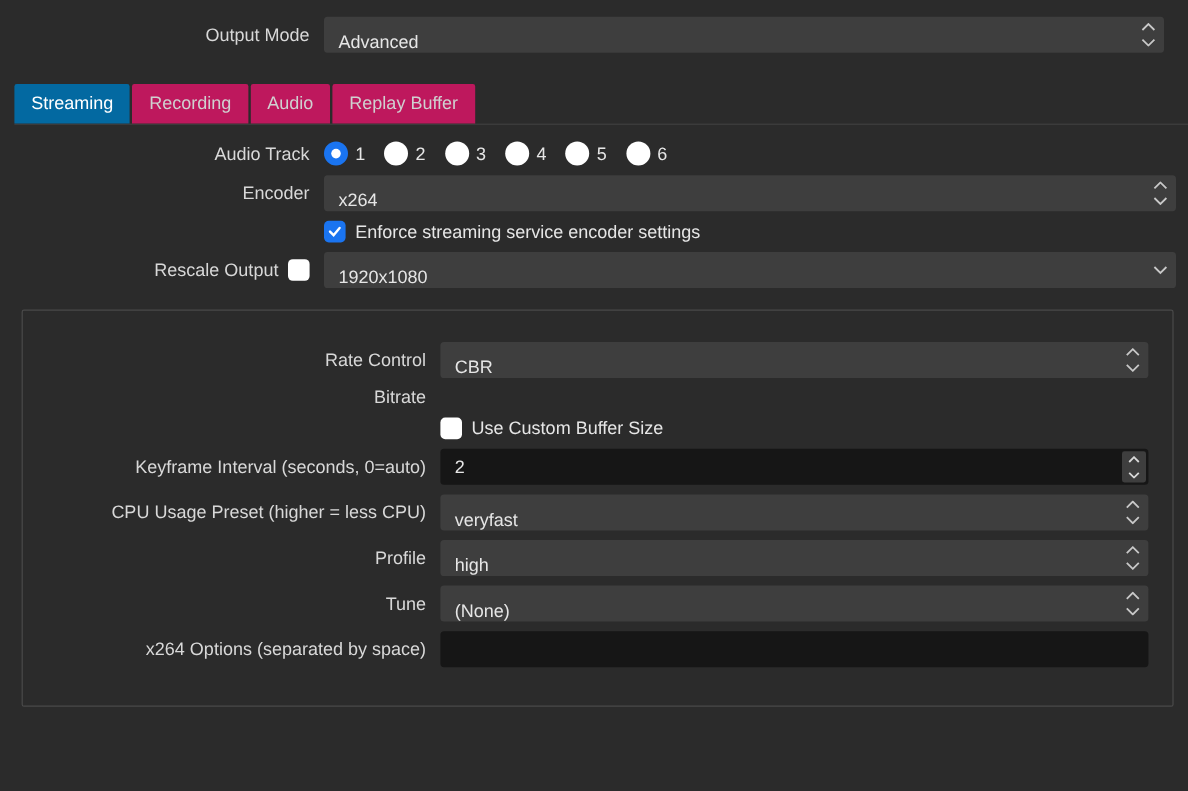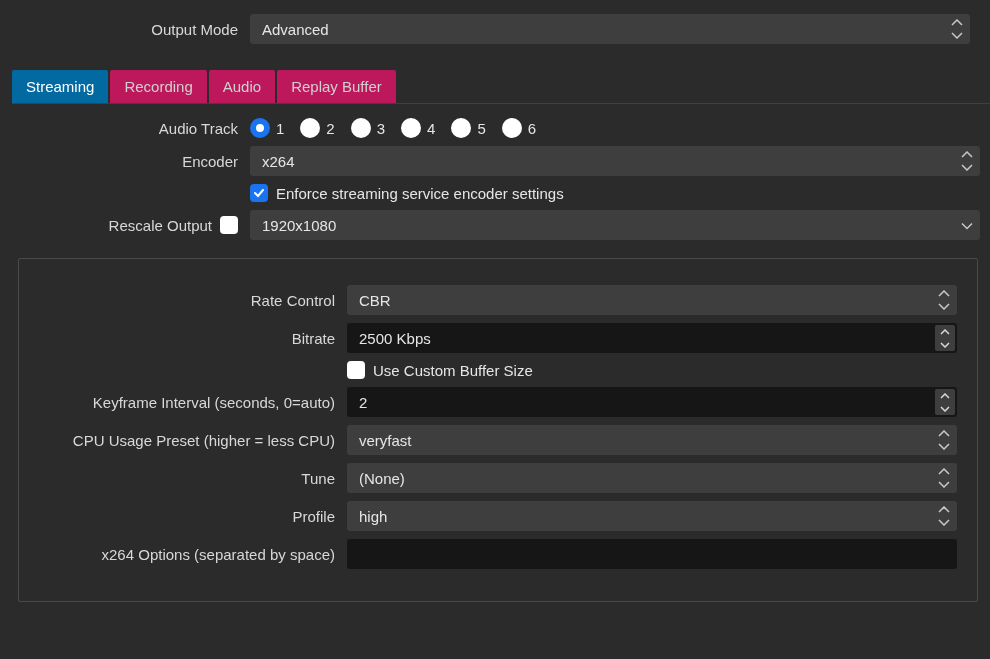--- a/index.html
+++ b/index.html
@@ -16,35 +16,36 @@
   display: flex;
   align-items: center;
   padding: 4px 10px 4px 0;
 }
 .label-cell {
   width: 250px;
   text-align: right;
   padding-right: 12px;
   color: #d8d8d8;
   font-size: 15px;
+  margin-left: 20px;
 }
 .control-cell {
   flex: 1;
   display: flex;
   align-items: center;
   gap: 8px;
 }
 .select {
   flex: 1;
   background: #3e3e3e;
   border: none;
   border-radius: 3px;
   height: 30px;
   display: flex;
-  align-items: center;
+  align-items: flex-end;
   padding: 0 30px 0 12px;
   color: #e6e6e6;
   position: relative;
   font-size: 15px;
 }
 .select.disabled { color: #e5e5e5; }
 .stepper-btns {
   position: absolute;
   right: 4px;
   top: 2px;
@@ -298,37 +299,20 @@
                 <path d="M1 1 L6 6 L11 1" stroke="currentColor" stroke-width="1.5" fill="none"></path>
               </svg>
             </div>
         </div>
       </div>
     </div>
   </div>
 
   <div class="row">
     <div class="label-cell">Bitrate</div>
-    <div class="control-cell">
-      <div class="numinput">
-        <span>2500 Kbps</span>
-        <div class="spin">
-          <div class="half">
-              <svg viewBox="0 0 10 6">
-                <path d="M1 5 L5 1 L9 5" stroke="currentColor" stroke-width="1.5" fill="none"></path>
-              </svg>
-            </div>
-          <div class="half">
-              <svg viewBox="0 0 10 6">
-                <path d="M1 1 L5 5 L9 1" stroke="currentColor" stroke-width="1.5" fill="none"></path>
-              </svg>
-            </div>
-        </div>
-      </div>
-    </div>
   </div>
 
   <div class="row">
     <div class="label-cell"></div>
     <div class="control-cell">
       <div class="cb-wrap">
         <span class="checkbox"></span>
         <span>Use Custom Buffer Size</span>
       </div>
     </div>
@@ -370,20 +354,41 @@
               <svg viewBox="0 0 12 7">
                 <path d="M1 1 L6 6 L11 1" stroke="currentColor" stroke-width="1.5" fill="none"></path>
               </svg>
             </div>
         </div>
       </div>
     </div>
   </div>
 
   <div class="row">
+    <div class="label-cell">Profile</div>
+    <div class="control-cell">
+      <div class="select">
+        <span>high</span>
+        <div class="stepper-btns">
+          <div class="row-svg">
+              <svg viewBox="0 0 12 7">
+                <path d="M1 6 L6 1 L11 6" stroke="currentColor" stroke-width="1.5" fill="none"></path>
+              </svg>
+            </div>
+          <div class="row-svg">
+              <svg viewBox="0 0 12 7">
+                <path d="M1 1 L6 6 L11 1" stroke="currentColor" stroke-width="1.5" fill="none"></path>
+              </svg>
+            </div>
+        </div>
+      </div>
+    </div>
+  </div>
+
+  <div class="row">
     <div class="label-cell">Tune</div>
     <div class="control-cell">
       <div class="select">
         <span>(None)</span>
         <div class="stepper-btns">
           <div class="row-svg">
               <svg viewBox="0 0 12 7">
                 <path d="M1 6 L6 1 L11 6" stroke="currentColor" stroke-width="1.5" fill="none"></path>
               </svg>
             </div>
@@ -391,40 +396,19 @@
               <svg viewBox="0 0 12 7">
                 <path d="M1 1 L6 6 L11 1" stroke="currentColor" stroke-width="1.5" fill="none"></path>
               </svg>
             </div>
         </div>
       </div>
     </div>
   </div>
 
   <div class="row">
-    <div class="label-cell">Profile</div>
-    <div class="control-cell">
-      <div class="select">
-        <span>high</span>
-        <div class="stepper-btns">
-          <div class="row-svg">
-              <svg viewBox="0 0 12 7">
-                <path d="M1 6 L6 1 L11 6" stroke="currentColor" stroke-width="1.5" fill="none"></path>
-              </svg>
-            </div>
-          <div class="row-svg">
-              <svg viewBox="0 0 12 7">
-                <path d="M1 1 L6 6 L11 1" stroke="currentColor" stroke-width="1.5" fill="none"></path>
-              </svg>
-            </div>
-        </div>
-      </div>
-    </div>
-  </div>
-
-  <div class="row">
     <div class="label-cell">x264 Options (separated by space)</div>
     <div class="control-cell">
       <input class="textinput" value="" style="">
     </div>
   </div>
 
 </div>
 
 </body></html>

